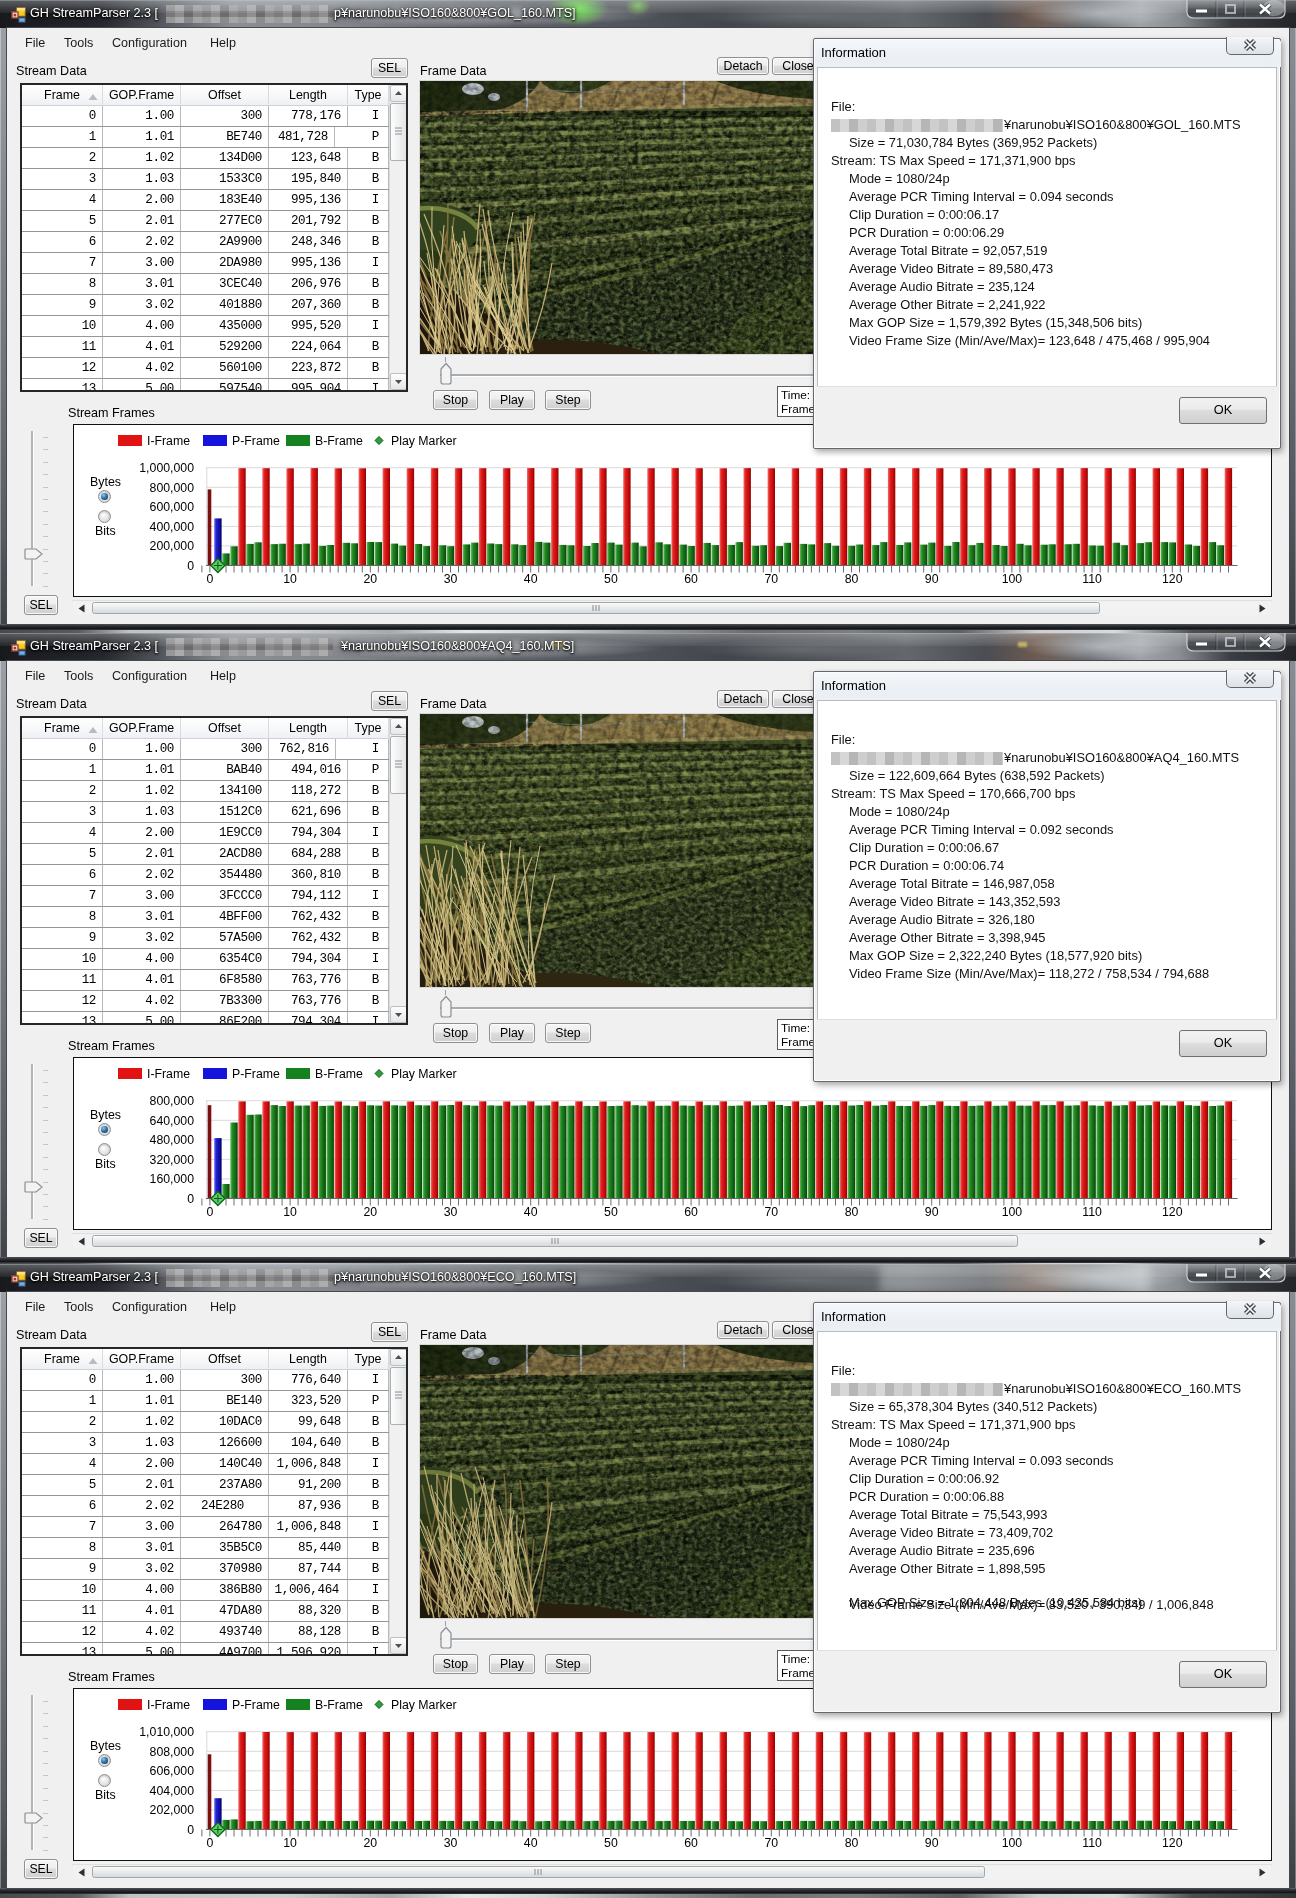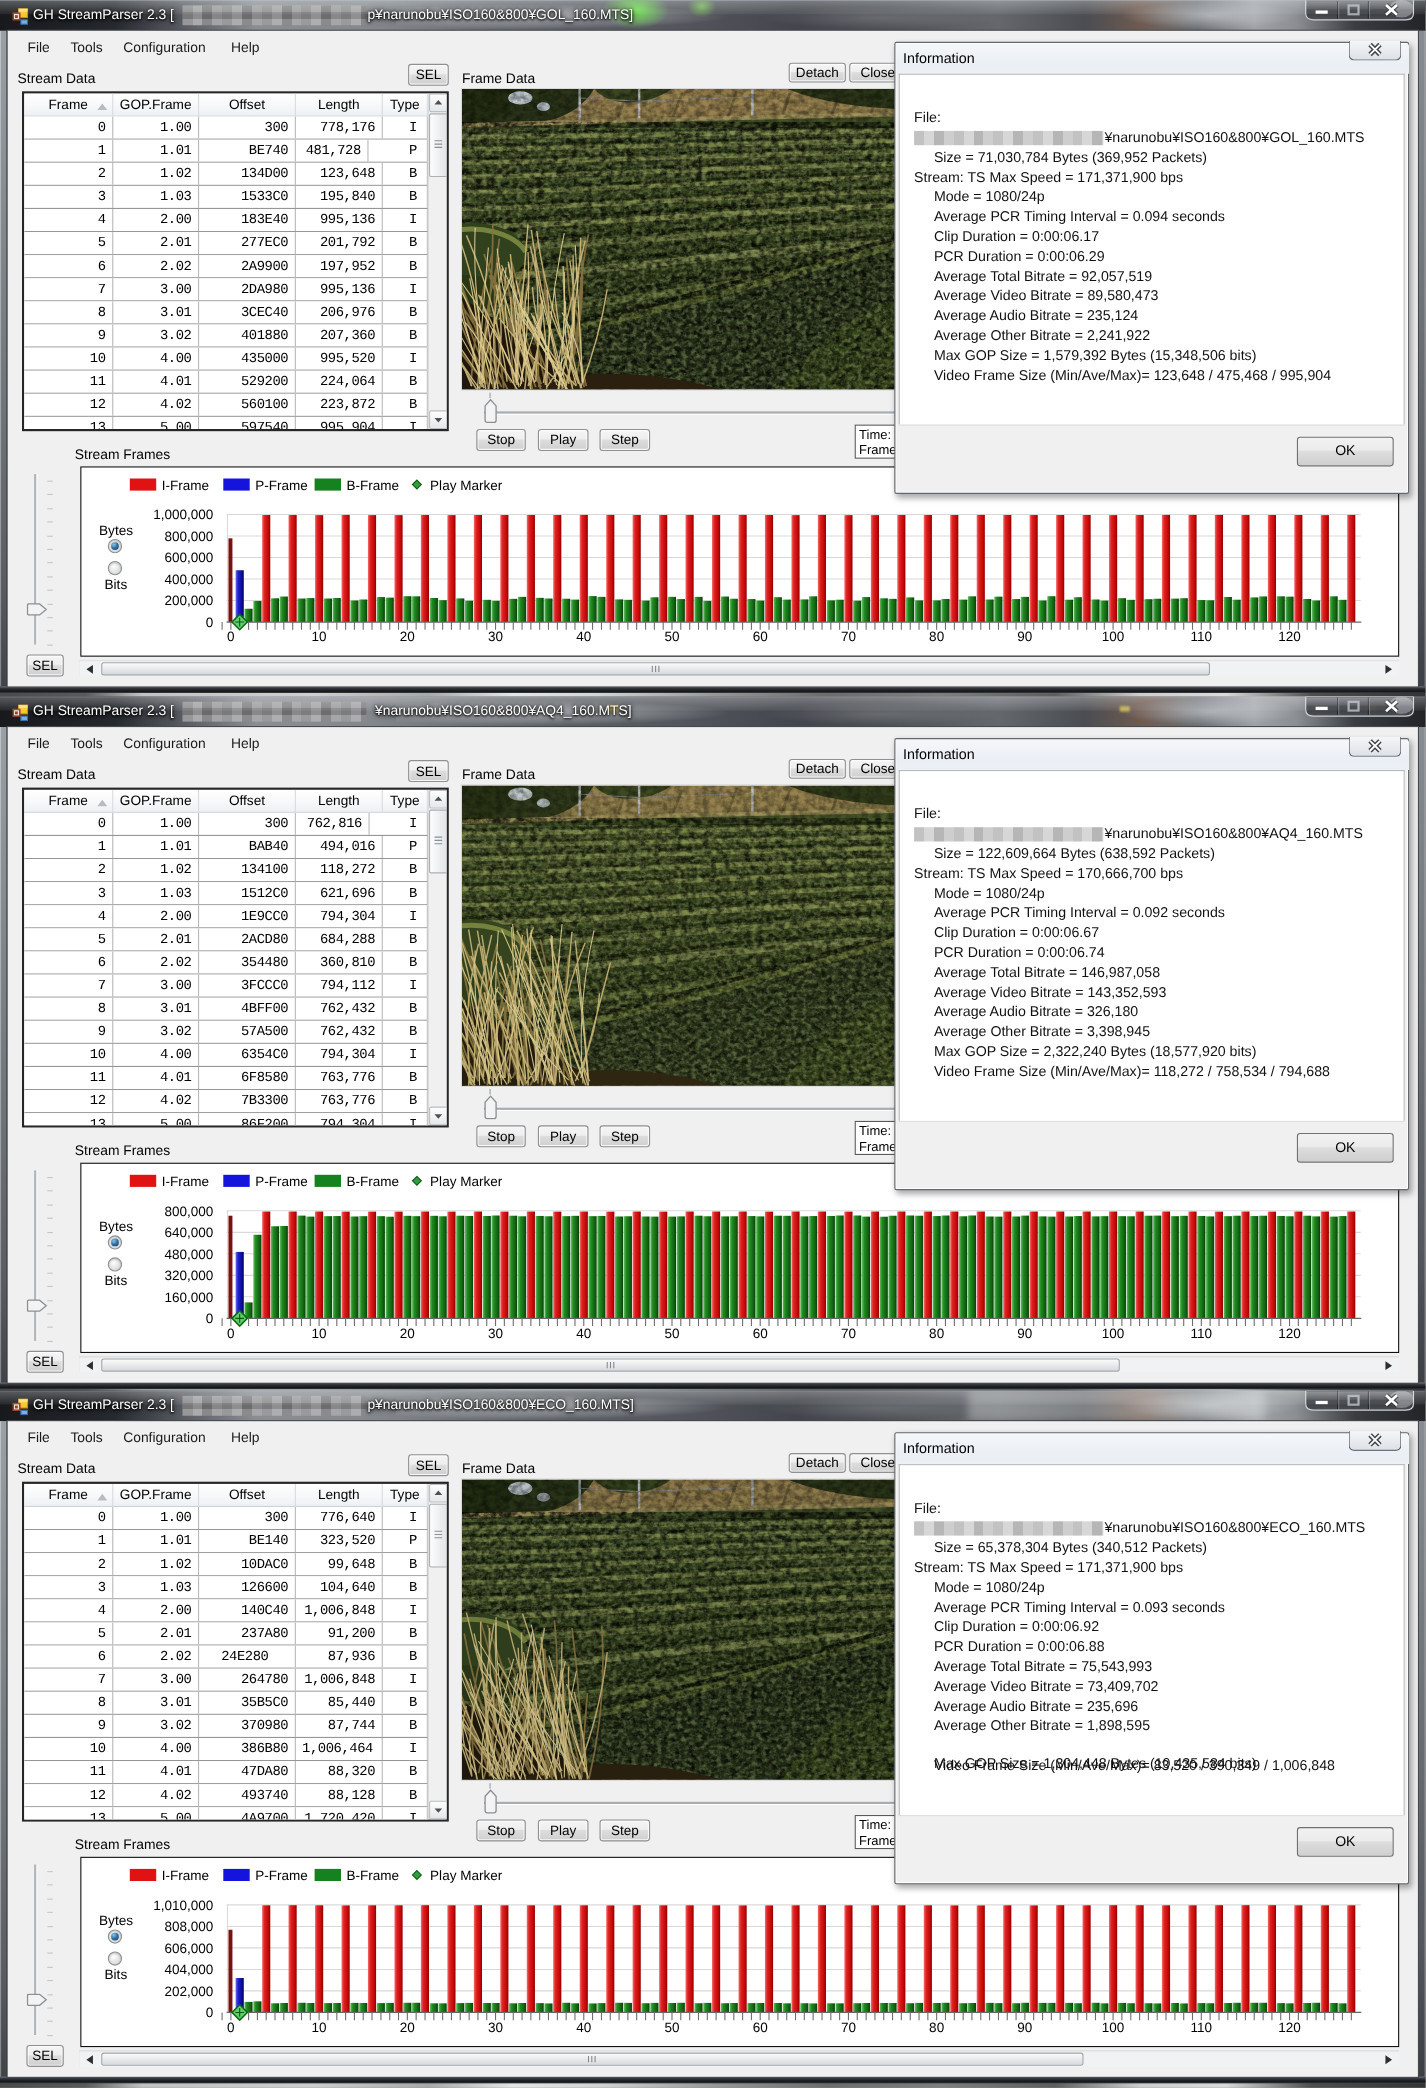--- a/index.html
+++ b/index.html
@@ -158,21 +158,21 @@
         <div class="td" style="left:0px;width:81px;padding-right:6px">5</div>
         <div class="td" style="left:81px;width:78px;padding-right:6px">2.01</div>
         <div class="td" style="left:159px;width:88px;padding-right:6px">277EC0</div>
         <div class="td" style="left:247px;width:79px;padding-right:6px">201,792</div>
         <div class="td" style="left:326px;width:41px;padding-right:9px">B</div>
       </div>
       <div class="trow" style="top:147px">
         <div class="td" style="left:0px;width:81px;padding-right:6px">6</div>
         <div class="td" style="left:81px;width:78px;padding-right:6px">2.02</div>
         <div class="td" style="left:159px;width:88px;padding-right:6px">2A9900</div>
-        <div class="td" style="left:247px;width:79px;padding-right:6px">197,952</div>
+        <div class="td" style="left:247px;width:79px;padding-right:6px">248,346</div>
         <div class="td" style="left:326px;width:41px;padding-right:9px">B</div>
       </div>
       <div class="trow" style="top:168px">
         <div class="td" style="left:0px;width:81px;padding-right:6px">7</div>
         <div class="td" style="left:81px;width:78px;padding-right:6px">3.00</div>
         <div class="td" style="left:159px;width:88px;padding-right:6px">2DA980</div>
         <div class="td" style="left:247px;width:79px;padding-right:6px">995,136</div>
         <div class="td" style="left:326px;width:41px;padding-right:9px">I</div>
       </div>
       <div class="trow" style="top:189px">
@@ -1242,21 +1242,21 @@
         <div class="td" style="left:0px;width:81px;padding-right:6px">12</div>
         <div class="td" style="left:81px;width:78px;padding-right:6px">4.02</div>
         <div class="td" style="left:159px;width:88px;padding-right:6px">493740</div>
         <div class="td" style="left:247px;width:79px;padding-right:6px">88,128</div>
         <div class="td" style="left:326px;width:41px;padding-right:9px">B</div>
       </div>
       <div class="trow" style="top:294px">
         <div class="td" style="left:0px;width:81px;padding-right:6px">13</div>
         <div class="td" style="left:81px;width:78px;padding-right:6px">5.00</div>
         <div class="td" style="left:159px;width:88px;padding-right:6px">4A9700</div>
-        <div class="td" style="left:247px;width:79px;padding-right:6px">1,720,420</div>
+        <div class="td" style="left:247px;width:79px;padding-right:6px">1,596,920</div>
         <div class="td" style="left:326px;width:41px;padding-right:9px">I</div>
       </div>
       <div class="vsb">
         <div class="sbBtn" style="top:0"><svg width="15" height="15" viewBox="0 0 15 15">
             <path d="M7.5 5 L11 9 H4 Z" fill="#505050"></path>
           </svg></div>
         <div class="sbT" style="top:18px;height:58px"><svg width="15" height="56" viewBox="0 0 15 56">
             <path d="M4 24 H11 M4 27 H11 M4 30 H11" stroke="#8a9096" stroke-width="1"></path>
           </svg></div>
         <div class="sbBtn" style="top:288px"><svg width="15" height="15" viewBox="0 0 15 15">

